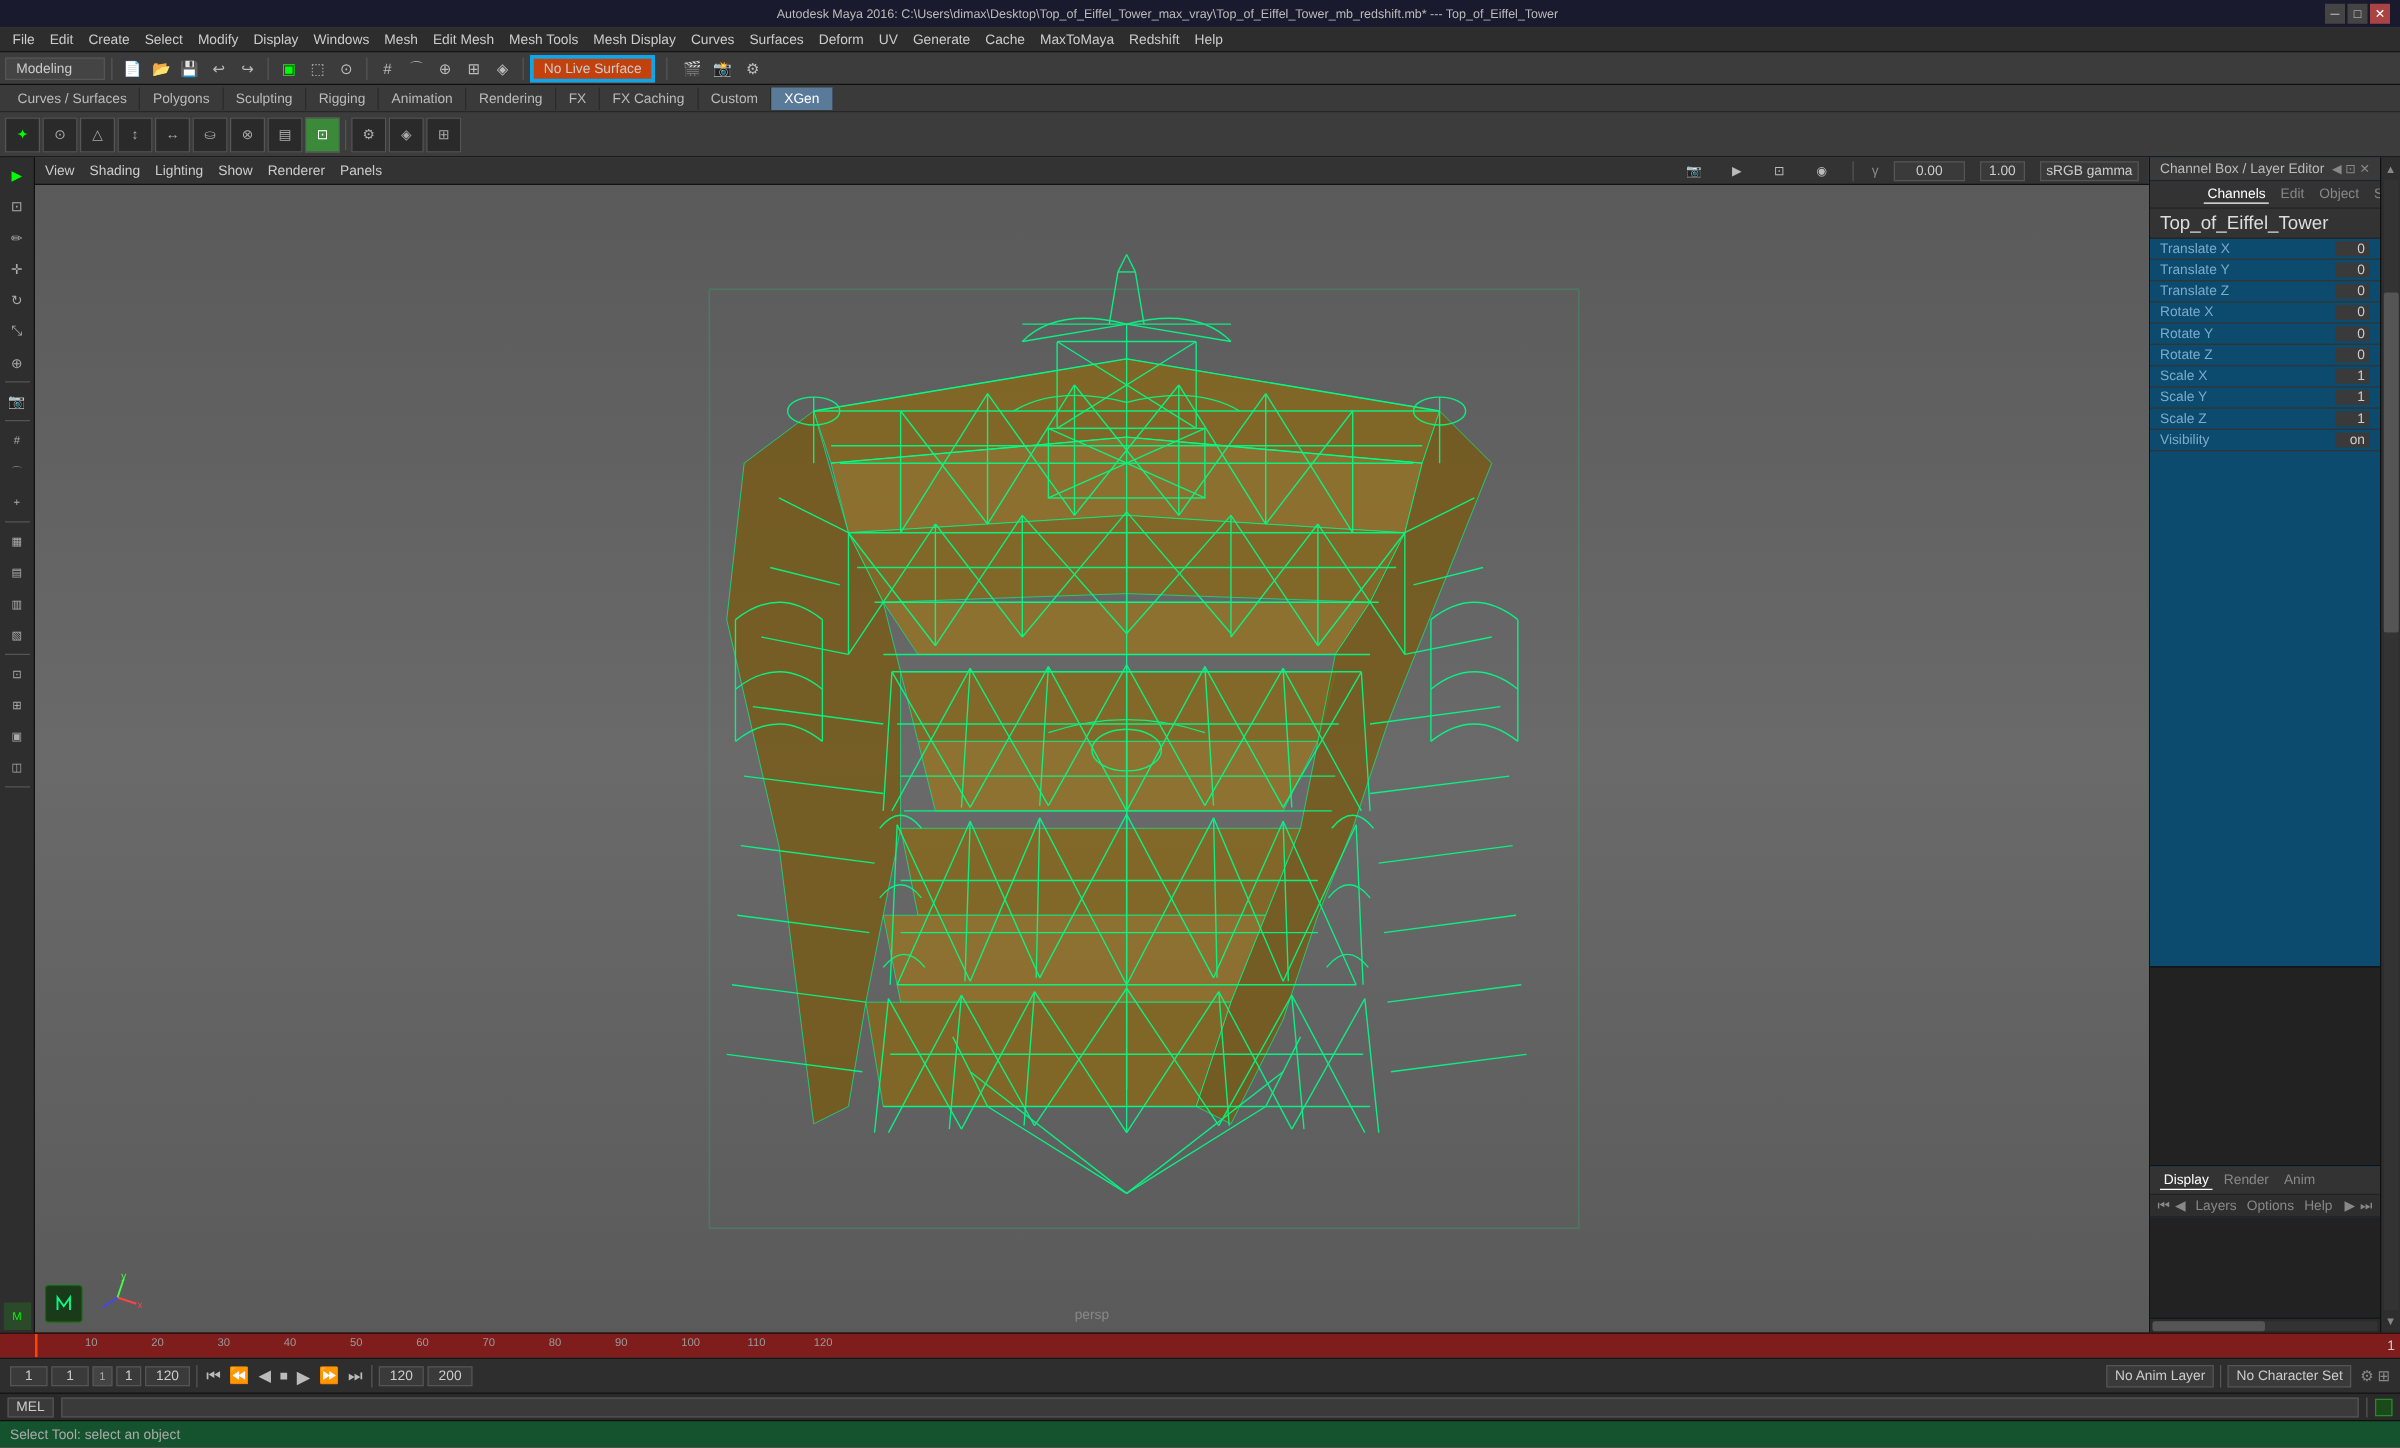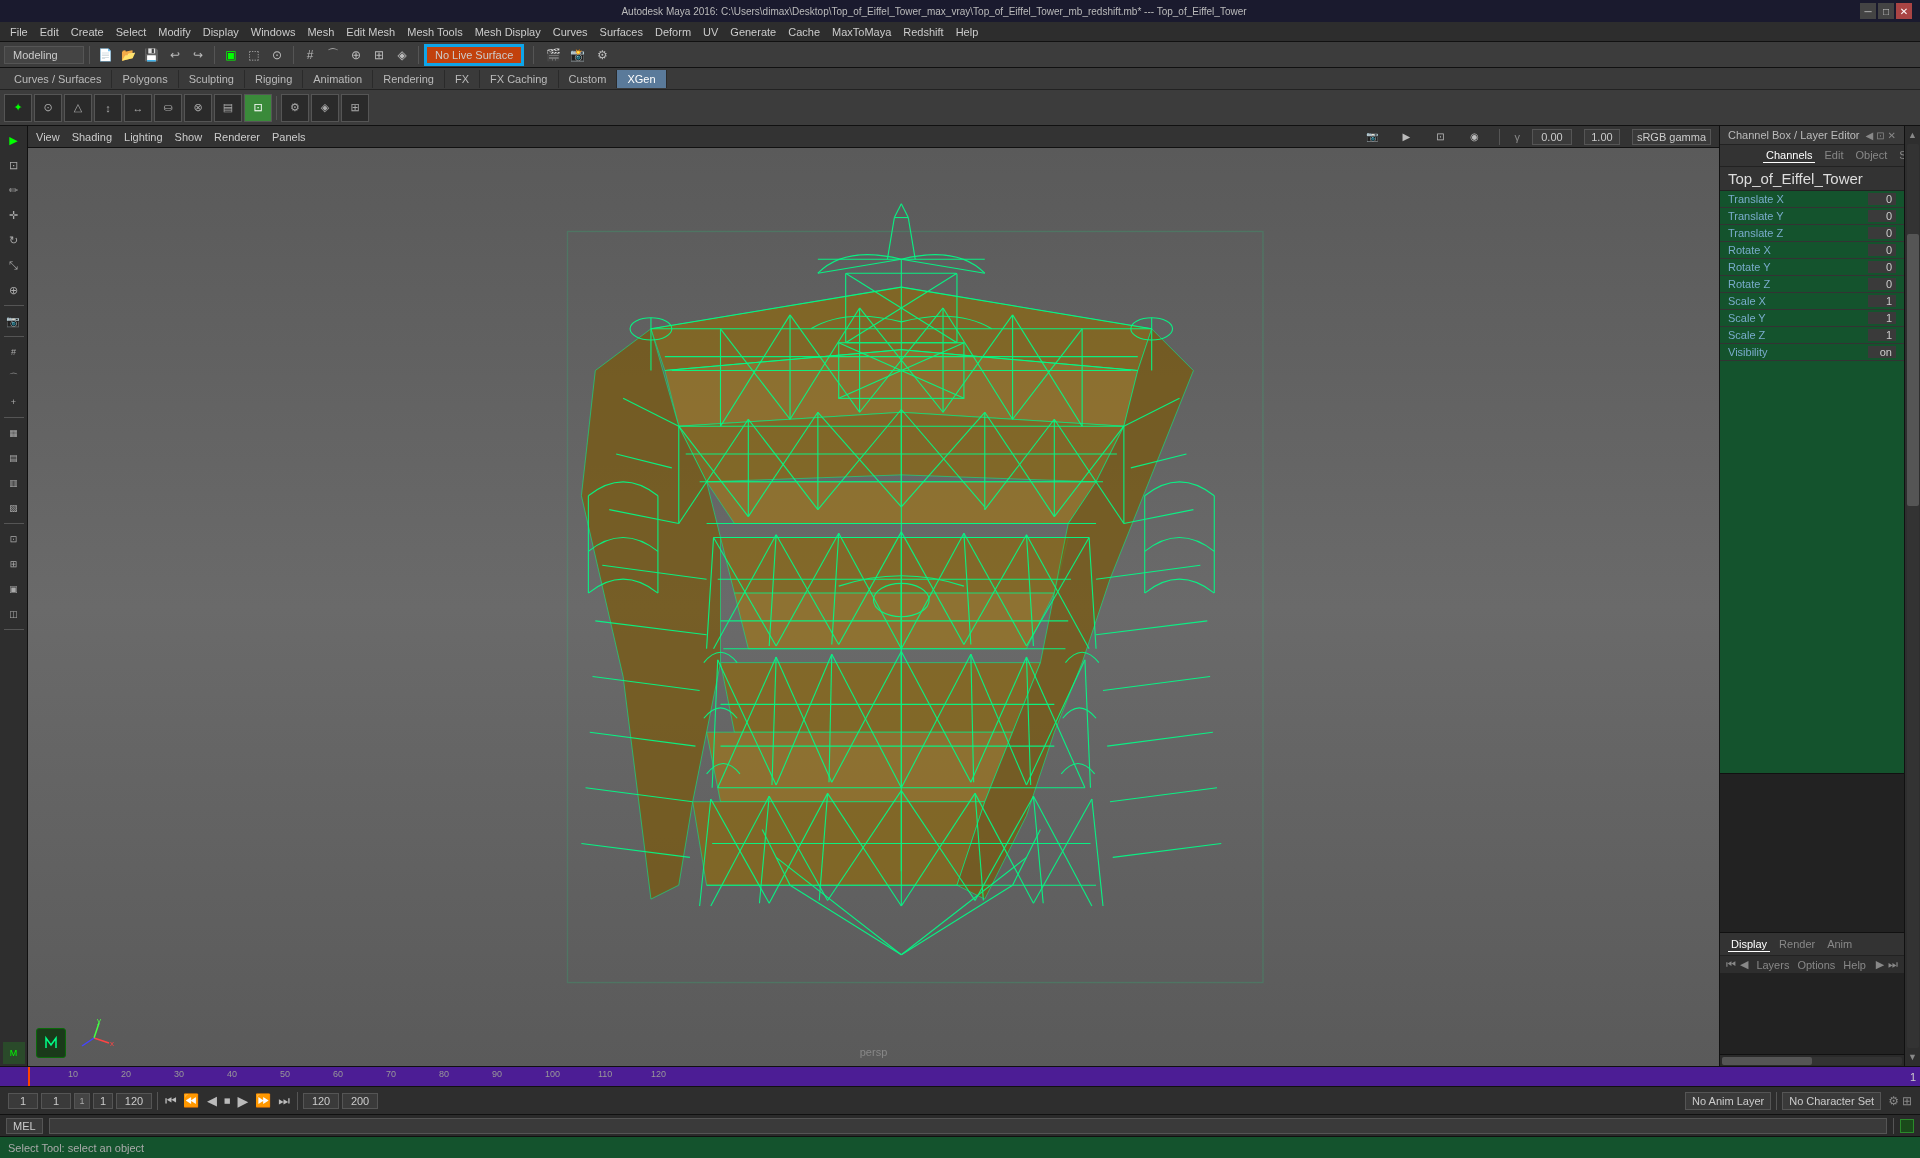--- a/index.html
+++ b/index.html
@@ -154,21 +154,21 @@
       <div class="viewport-menu" style="font-size:11px;color:#ccc;cursor:pointer;">Renderer</div>
       <div class="viewport-menu" style="font-size:11px;color:#ccc;cursor:pointer;">Panels</div>
       <div style="flex:1;"></div>
 
       <div class="tb-btn" style="font-size:10px;">📷</div>
       <div class="tb-btn" style="font-size:10px;">▶</div>
       <div class="tb-btn" style="font-size:10px;">⊡</div>
       <div class="tb-btn" style="font-size:10px;">◉</div>
       <div style="width:1px;height:16px;background:#555;margin:0 2px;"></div>
       <div style="font-size:11px;color:#888;">γ</div>
-      <div style="background:#3a3a3a;border:1px solid #555;padding:1px 4px;font-size:11px;color:#ccc;width:40px;text-align:center;">0.00</div>
+      <div style="background:#3a3a3a;border:1px solid #555;padding:1px 4px;font-size:11px;color:#ccc;width:57px;text-align:center;">0.00</div>
       <div style="background:#3a3a3a;border:1px solid #555;padding:1px 4px;font-size:11px;color:#ccc;width:36px;text-align:center;">1.00</div>
       <div style="background:#3a3a3a;border:1px solid #555;padding:1px 4px;font-size:11px;color:#ccc;cursor:pointer;">sRGB gamma</div>
     </div>
 
     <div style="flex:1;background:#666;position:relative;overflow:hidden;">
 
       <div style="position:absolute;inset:0;background:linear-gradient(to bottom, #5a5a5a 0%, #6a6a6a 50%, #5a5a5a 100%);"></div>
 
       <svg id="model-svg" viewBox="0 0 1200 660" style="position:absolute;top:0;left:0;width:100%;height:100%;">
 
@@ -413,21 +413,21 @@
           <line x1="20" y1="20" x2="35" y2="25" stroke="#ff4444" stroke-width="1.5"></line>
           <line x1="20" y1="20" x2="25" y2="5" stroke="#44ff44" stroke-width="1.5"></line>
           <line x1="20" y1="20" x2="8" y2="28" stroke="#4444ff" stroke-width="1.5"></line>
           <text x="36" y="28" font-size="8" fill="#ff4444">x</text>
           <text x="23" y="5" font-size="8" fill="#44ff44">y</text>
         </svg>
       </div>
     </div>
   </div>
 
-  <div style="width:185px;background:#14532d;border-left:1px solid #111;display:flex;flex-direction:column;">
+  <div style="width:185px;background:#0c4a6e;border-left:1px solid #111;display:flex;flex-direction:column;">
 
     <div style="background:#3a3a3a;padding:3px 8px;font-size:11px;color:#ccc;border-bottom:1px solid #222;display:flex;justify-content:space-between;align-items:center;">
       <span style="font-size:11px;color:#bbb;">Channel Box / Layer Editor</span>
       <div style="display:flex;gap:3px;">
         <div style="cursor:pointer;color:#888;font-size:10px;">◀</div>
         <div style="cursor:pointer;color:#888;font-size:10px;">⊡</div>
         <div style="cursor:pointer;color:#888;font-size:10px;">✕</div>
       </div>
     </div>
 
@@ -516,21 +516,21 @@
 
   <div style="width:16px;background:#2e2e2e;border-left:1px solid #111;display:flex;flex-direction:column;align-items:center;">
     <div style="width:14px;height:14px;display:flex;align-items:center;justify-content:center;cursor:pointer;color:#888;font-size:9px;margin-top:2px;">▲</div>
     <div style="flex:1;width:12px;background:#333;margin:2px 0;border-radius:2px;position:relative;">
       <div style="width:100%;height:30%;background:#555;border-radius:2px;position:absolute;top:10%;"></div>
     </div>
     <div style="width:14px;height:14px;display:flex;align-items:center;justify-content:center;cursor:pointer;color:#888;font-size:9px;margin-bottom:2px;">▼</div>
   </div>
 </div>
 
-<div style="background:#4c1d95;height:20px;display:flex;align-items:center;position:relative;overflow:hidden;border-top:1px solid #111;">
+<div style="background:#7f1d1d;height:20px;display:flex;align-items:center;position:relative;overflow:hidden;border-top:1px solid #111;">
   <div style="position:absolute;left:28px;right:200px;top:0;bottom:0;overflow:hidden;">
 
     <div style="position:relative;width:100%;height:100%;">
 
       <div style="position:absolute;left:0;top:0;bottom:0;width:2px;background:#ff4400;z-index:10;"></div>
 
       <span style="position:absolute;left:40px;font-size:9px;color:#999;top:2px;">10</span>
       <span style="position:absolute;left:93px;font-size:9px;color:#999;top:2px;">20</span>
       <span style="position:absolute;left:146px;font-size:9px;color:#999;top:2px;">30</span>
       <span style="position:absolute;left:199px;font-size:9px;color:#999;top:2px;">40</span>

